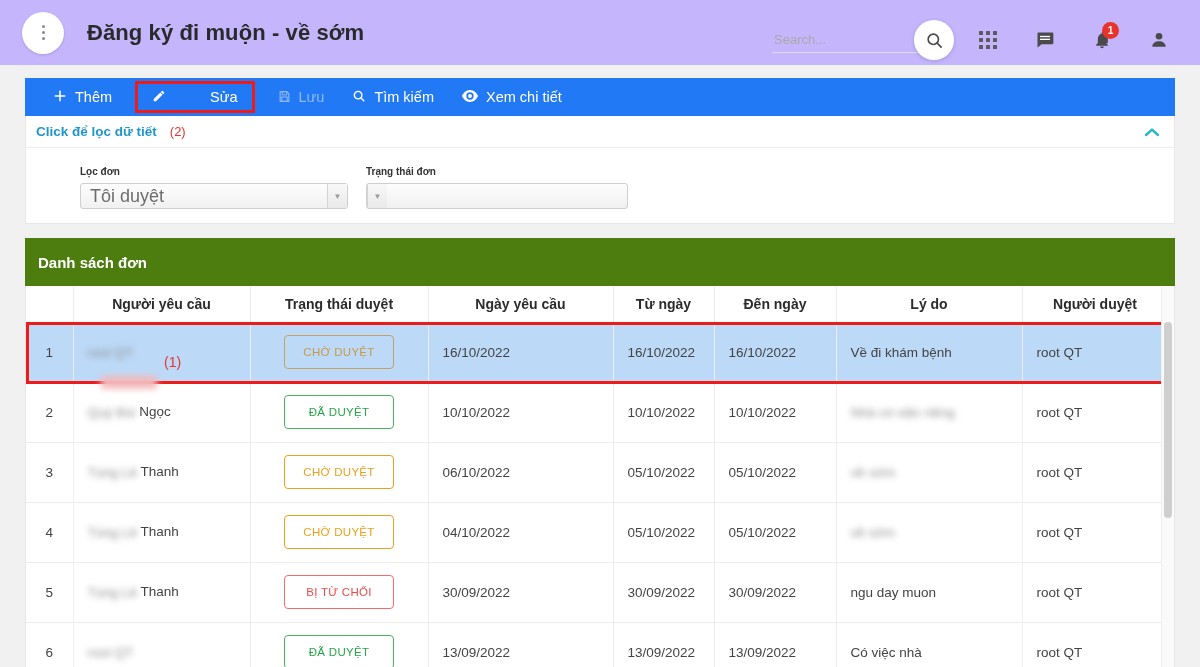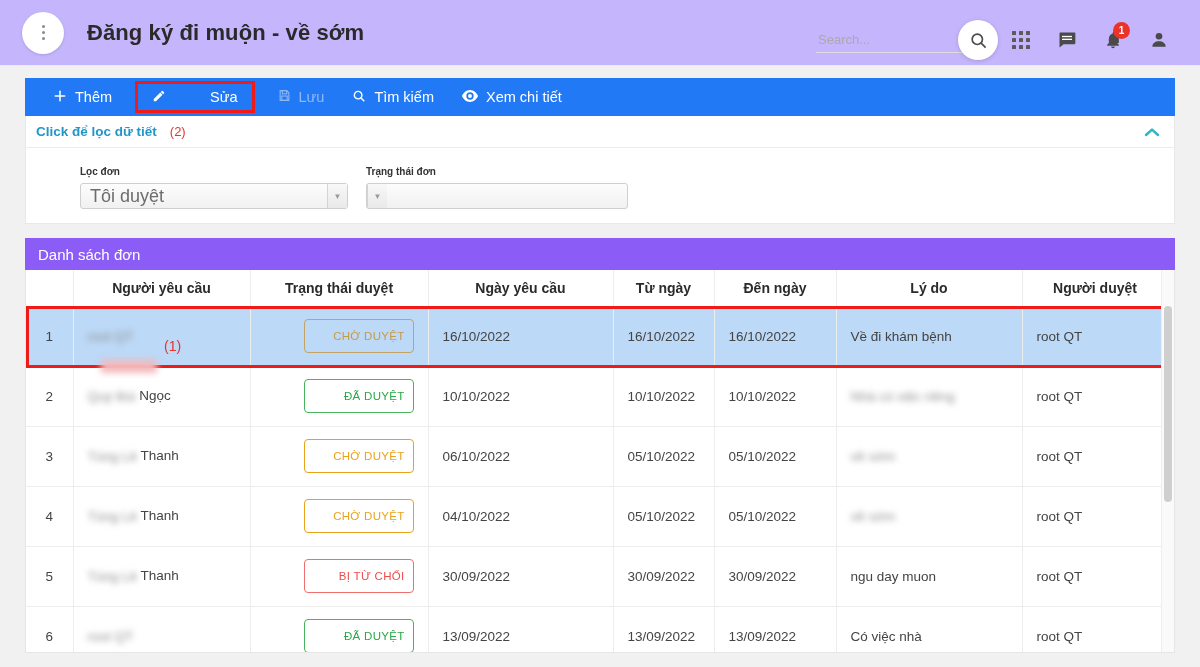--- a/index.html
+++ b/index.html
@@ -40,21 +40,21 @@
     font-size: 22px;
     font-weight: bold;
     color: #2a2a2a;
     letter-spacing: .1px;
     white-space: nowrap;
   }
   .topbar-right {
     margin-left: auto;
     display: flex;
     align-items: center;
-    gap: 0px;
+    gap: 11px;
     margin-top: 15px;
   }
   .search-wrap {
     position: relative;
     display: flex; align-items: center;
   }
   .search-input {
     width: 150px;
     border: none;
     border-bottom: 1px solid #ddd;
@@ -106,21 +106,21 @@
   .toolbar {
     margin: 12px 25px 0 25px;
     height: 38px;
     background: #2279f5;
     display: flex;
     align-items: center;
     padding-left: 14px;
     gap: 0px;
   }
   .tb-btn {
-    display: flex; align-items: flex-start;
+    display: flex; align-items: flex-end;
     gap: 8px;
     color: #ffffff;
     font-size: 14.5px;
     padding: 5px 14px;
     cursor: pointer;
     white-space: nowrap;
     position: relative;
   }
   .tb-btn.disabled { color: #8fb8f5; cursor: default; }
   .tb-btn.boxed {
@@ -202,25 +202,25 @@
     display: flex; align-items: center; justify-content: center;
     color: #9a9a9a; font-size: 8px;
   }
 
   
   .list-wrap {
     margin: 14px 25px 0 25px;
     position: relative;
   }
   .list-head {
-    background: #8b5cf6;
+    background: #4d7c0f;
     color: #fff;
     font-size: 15px;
-    font-weight: normal;
-    height: 32px;
+    font-weight: bold;
+    height: 48px;
     display: flex; align-items: center;
     padding-left: 13px;
   }
   .table-scroll {
     position: relative;
     background: #fff;
     border: 1px solid #e6e6e6;
     border-top: none;
     height: 383px;
     overflow: hidden;
@@ -245,21 +245,21 @@
   }
   table.grid td {
     height: 60px;
     border-bottom: 1px solid #ededed;
     border-right: 1px solid #ededed;
     padding: 0 14px;
     vertical-align: middle;
     color: #444;
   }
   td.c-idx, th.c-idx { text-align: center; padding: 0; color:#555; }
-  td.c-status { text-align: right; padding: 0; }
+  td.c-status { text-align: center; padding: 0; }
   tr.row-hl td { background: #bcd9f7 !important; }
   tr.row-hl { position: relative; }
 
   .badge-status {
     display: inline-block;
     min-width: 110px;
     padding: 10px 8px;
     border: 1px solid;
     border-radius: 4px;
     font-size: 11.5px;

